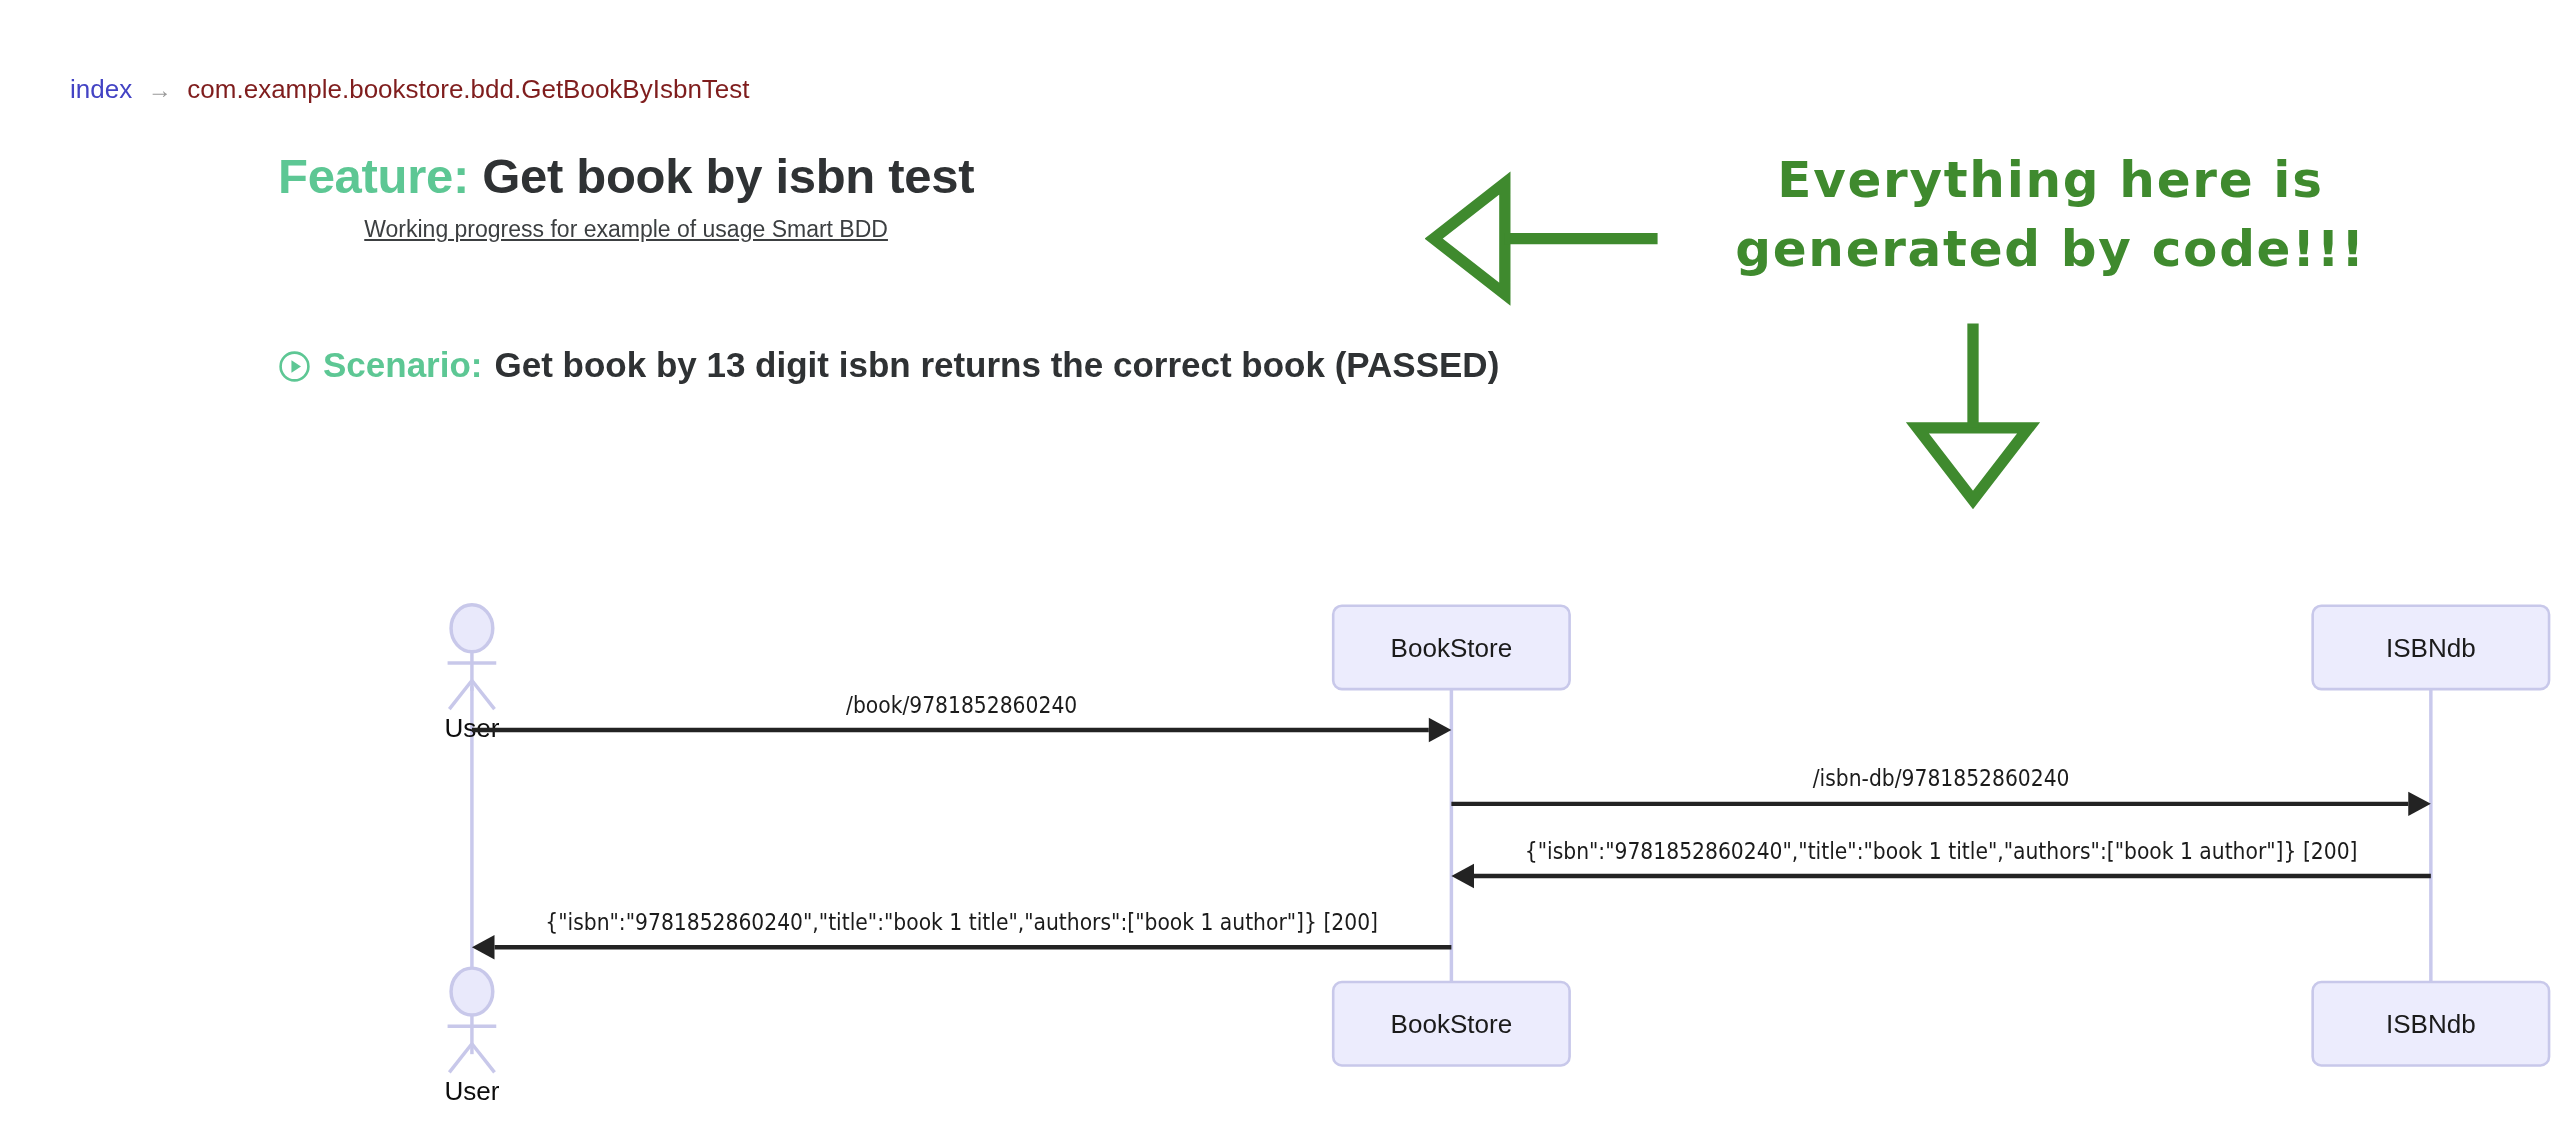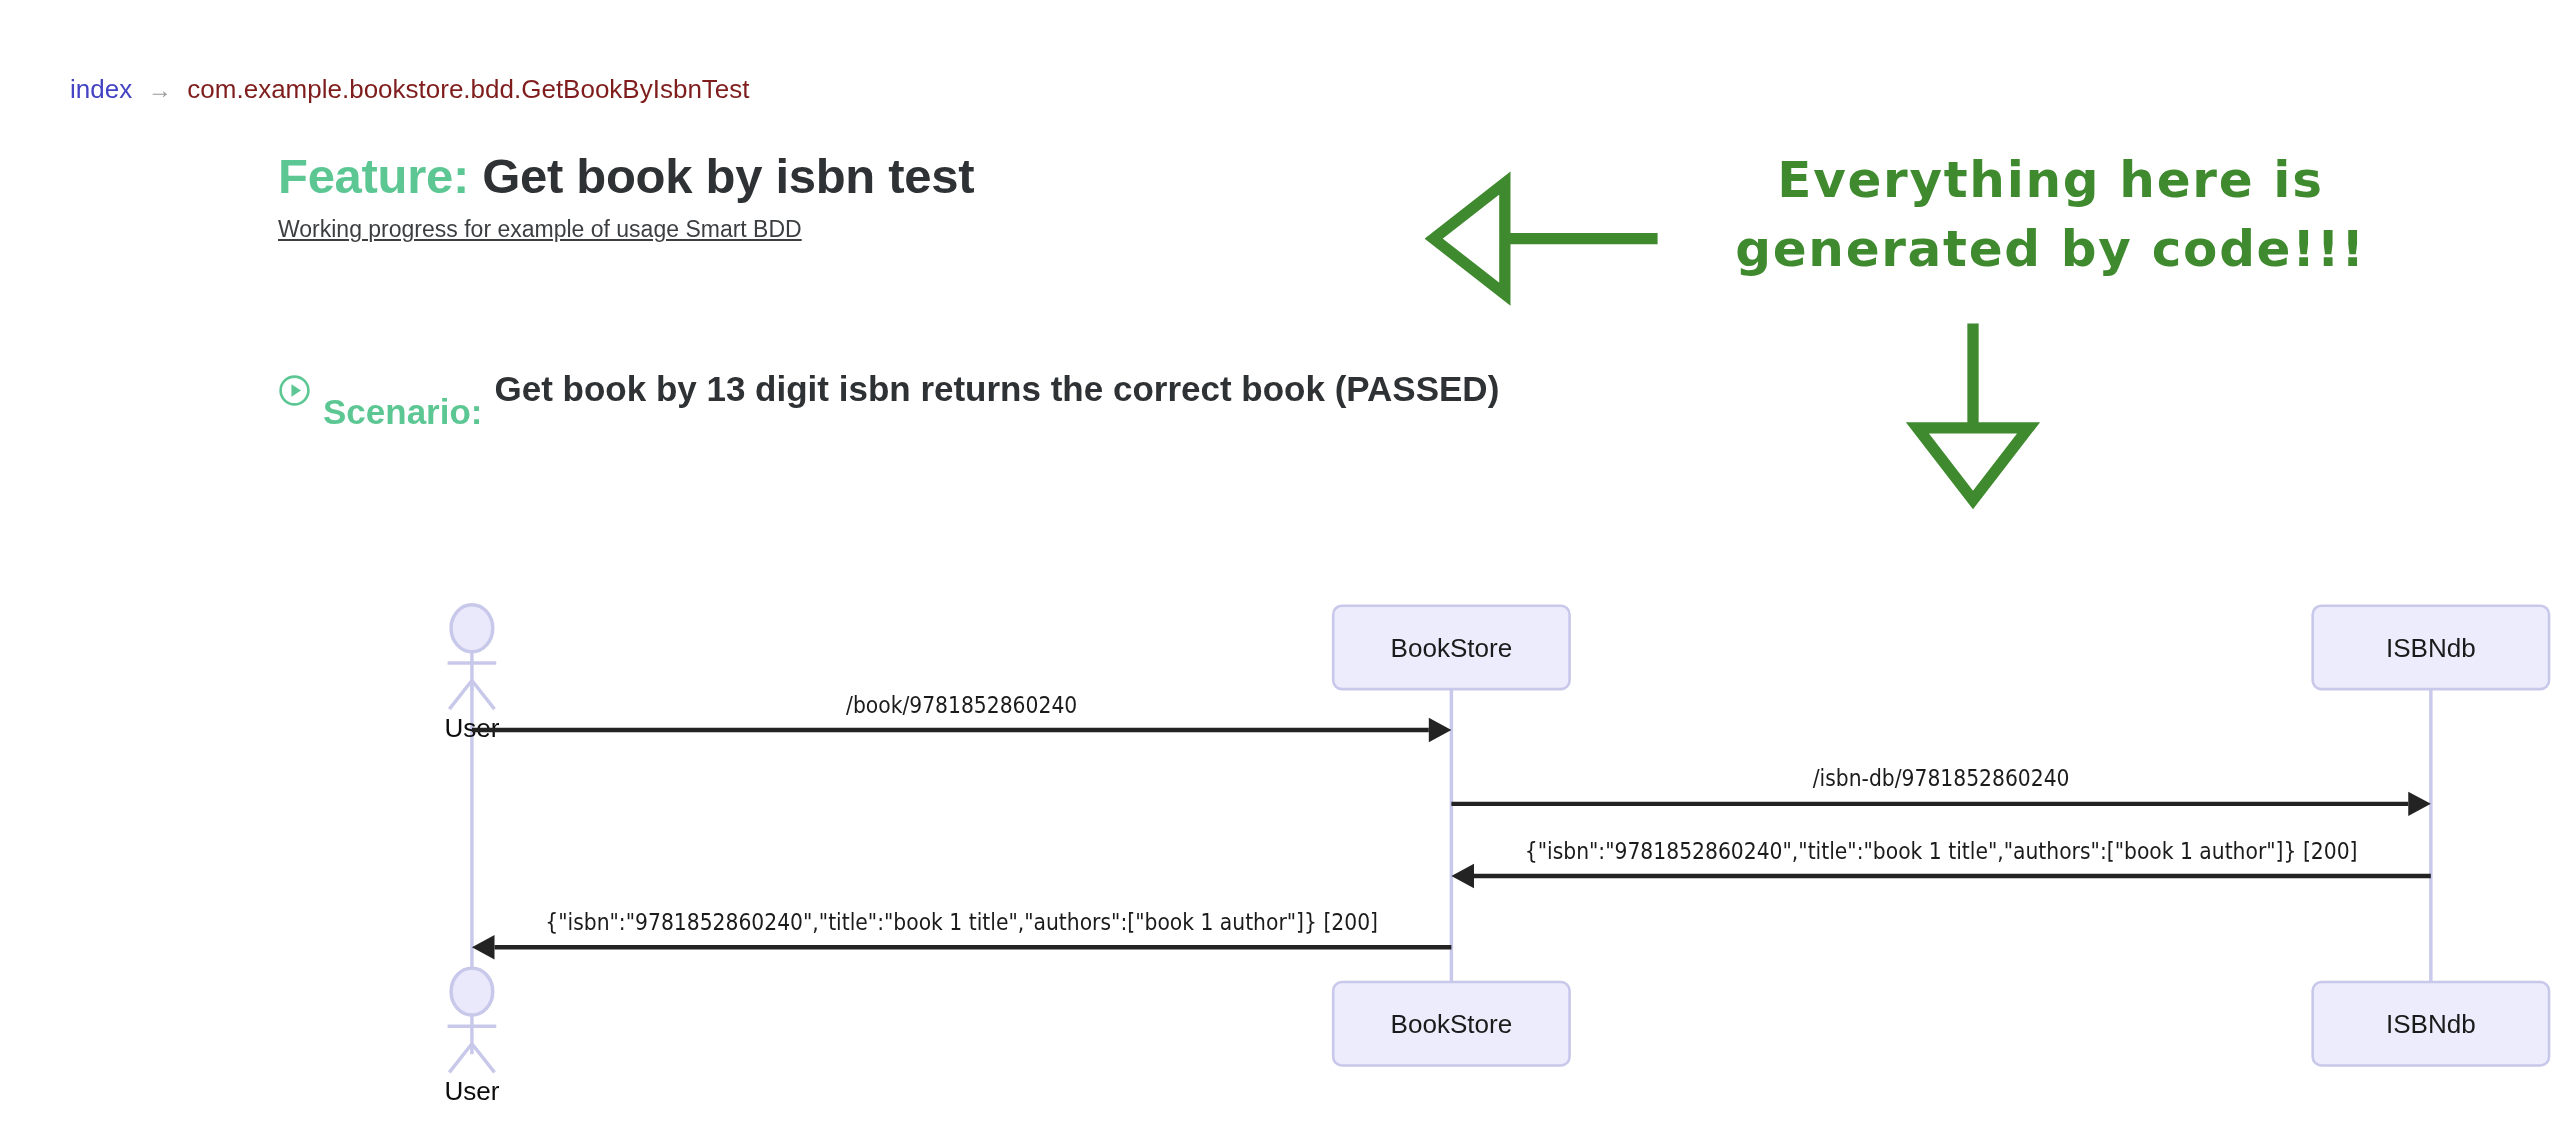--- a/index.html
+++ b/index.html
@@ -39,20 +39,21 @@
   }
   #breadcrumb .crumb-current {
     color: #7f1d1d;
   }
 
   
   #feature-block {
     position: absolute;
     left: 278px;
     top: 148px;
+    text-align: center;
   }
   #feature-heading {
     font-size: 49px;
     font-weight: 700;
     line-height: 1.18;
     color: #2f3234;
     letter-spacing: -0.3px;
     white-space: nowrap;
   }
   #feature-heading .kw {
@@ -80,21 +81,20 @@
     gap: 12px;
     font-size: 35px;
     font-weight: 700;
     color: #2f3234;
     line-height: 1.1;
     white-space: nowrap;
   }
   #scenario-heading .kw {
     color: #5dc794;
     font-weight: 700;
-    margin-top: 47px;
   }
   .play-icon {
     display: inline-block;
     width: 33px;
     height: 33px;
     flex: 0 0 33px;
     margin-top: 2.6px;
   }
   #scenario-steps {
     margin-top: 26px;

